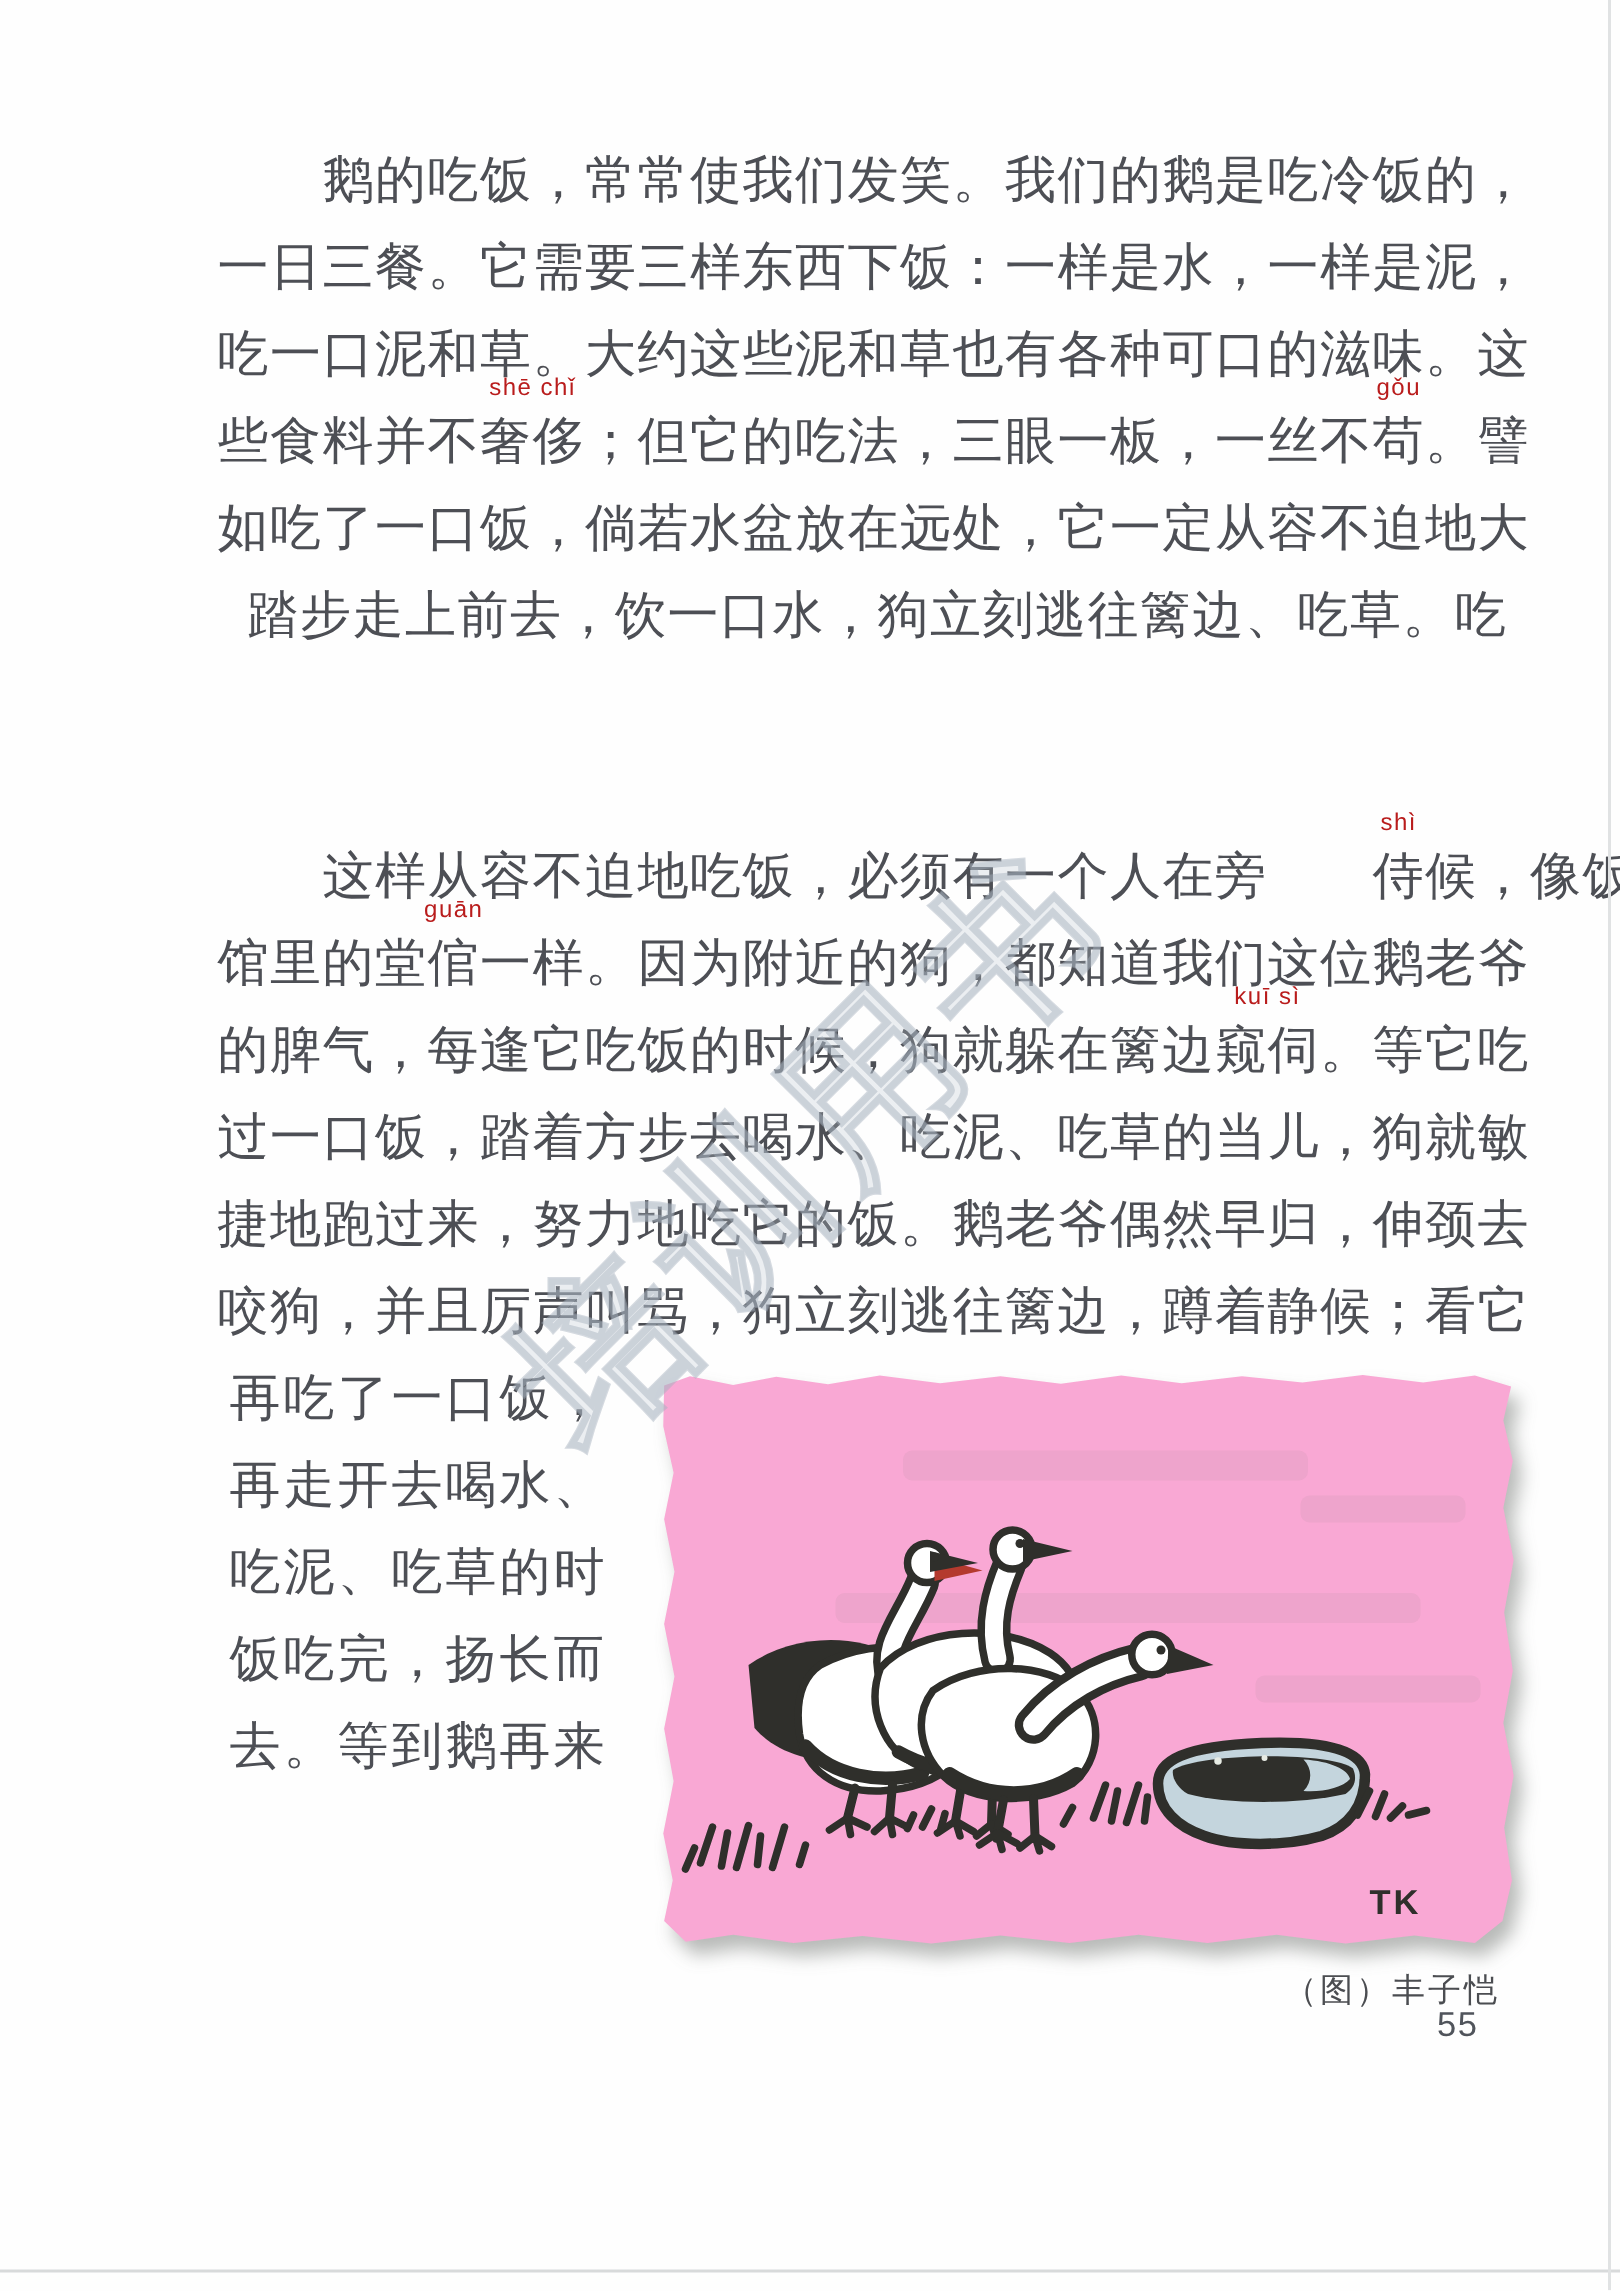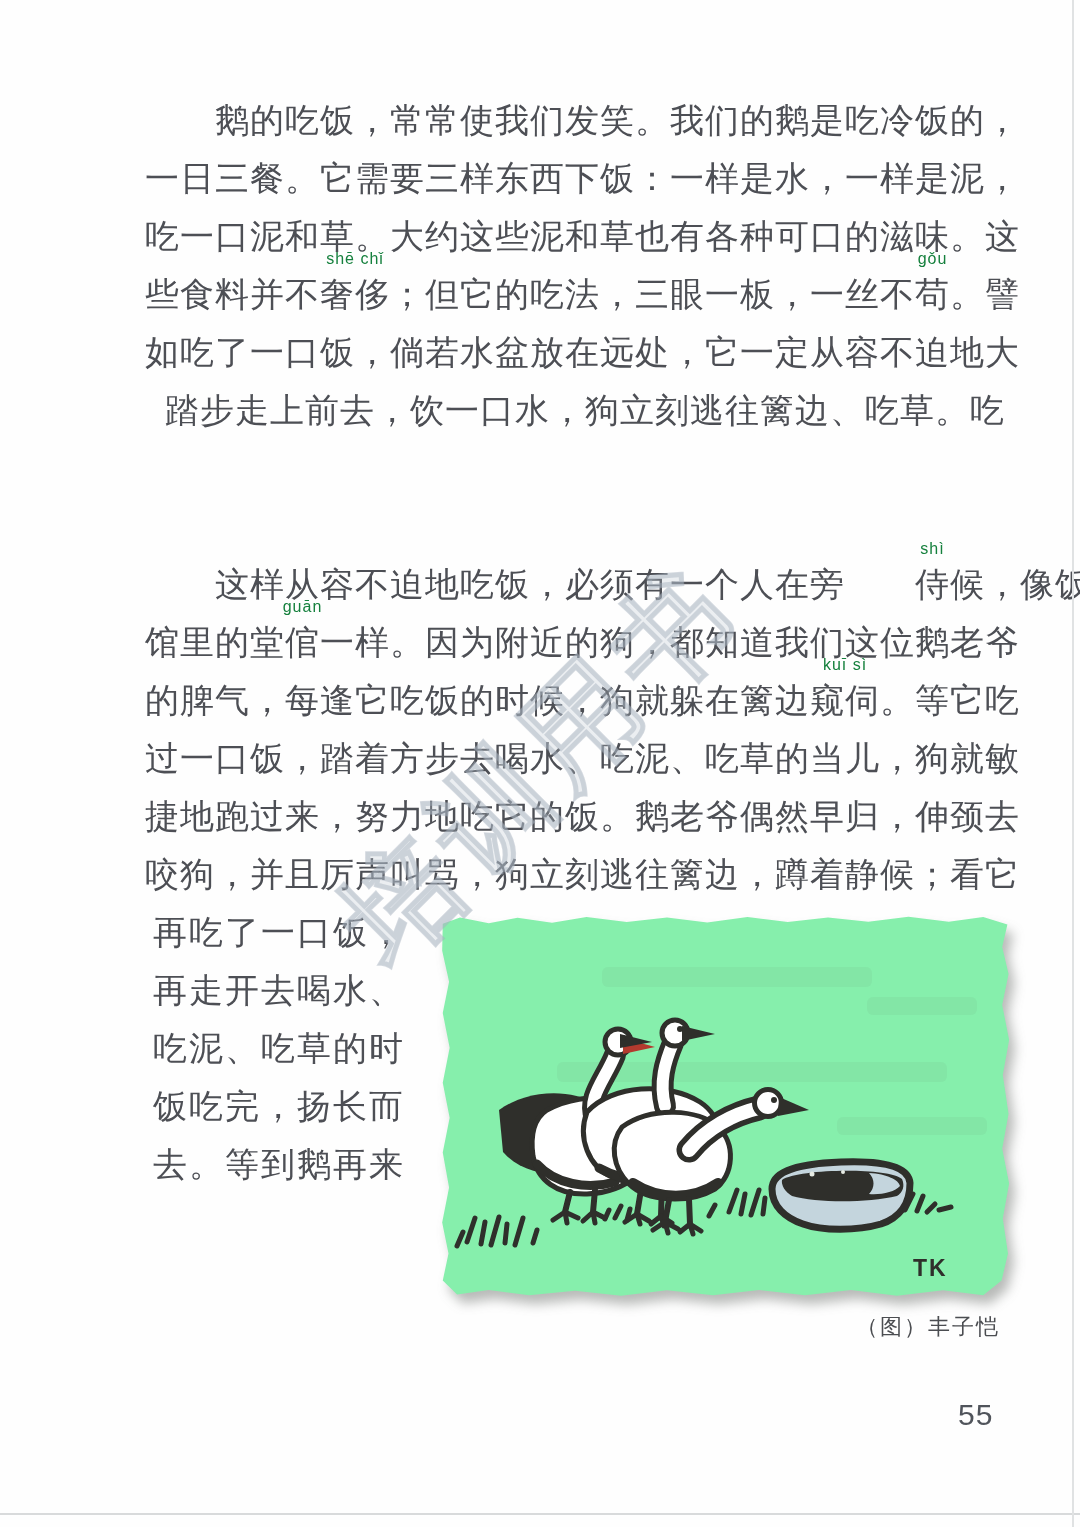--- a/index.html
+++ b/index.html
@@ -15,21 +15,21 @@
   .tline{
     height:58px;line-height:58px;font-size:34px;letter-spacing:1px;
     white-space:nowrap;color:#4d4f55;
   }
   .tline.indent{text-indent:70px;}
   .tblock-col .tline{letter-spacing:2px;}
   .anno{position:relative;display:inline-block;}
   .anno .py{
     position:absolute;top:-14px;left:50%;transform:translateX(-50%);
     font-family:"Liberation Sans","DejaVu Sans",sans-serif;
-    font-size:16px;line-height:14px;letter-spacing:1px;color:#15803d;white-space:nowrap;
+    font-size:16px;line-height:14px;letter-spacing:1px;color:#b91c1c;white-space:nowrap;
   }
   
   .watermark{
     position:absolute;left:310px;top:550px;width:460px;height:430px;
     display:flex;align-items:center;justify-content:center;
     pointer-events:none;z-index:6;
   }
   .watermark span{
     transform:rotate(-45deg);white-space:nowrap;
     font-size:116px;letter-spacing:10px;font-weight:bold;
@@ -53,21 +53,21 @@
       1% 95%, 2% 88%, 0.9% 80%, 2.1% 71%, 1% 62%, 2.2% 53%, 1% 44%, 2.2% 35%,
       1% 26%, 2.1% 18%, 0.9% 10%
     );
   }
   .illo svg{position:absolute;inset:0;}
   .caption{
     position:absolute;left:856px;top:1312px;font-size:22px;letter-spacing:2px;
     color:#4b4d51;z-index:4;
   }
   .pagenum{
-    position:absolute;left:958px;top:1398px;font-size:30px;color:#50545b;
+    position:absolute;left:958px;top:1336px;font-size:23px;color:#50545b;
     font-family:"Liberation Sans","DejaVu Sans",sans-serif;letter-spacing:1px;z-index:4;
   }
   
   .edge-bottom{position:absolute;left:0;top:1513px;width:1080px;height:2px;background:#d8dadb;}
   .edge-right{position:absolute;left:1072px;top:0;width:2px;height:1527px;background:#e0e2e3;}
 </style>
 </head>
 <body>
 
 <div class="page">
@@ -96,21 +96,21 @@
       <div class="tline">吃泥、吃草的时</div>
       <div class="tline">饭吃完，扬长而</div>
       <div class="tline">去。等到鹅再来</div>
     </div>
 
   <div class="watermark">
     <span>培训用书</span>
   </div>
 
   <div class="illo-wrap">
-    <div class="illo" style="background: #86efac;">
+    <div class="illo" style="background: #f9a8d4;">
       <svg viewBox="0 0 575 388" width="575" height="388">
 
         <g fill="rgba(95,110,100,0.07)">
           <rect x="165" y="55" width="270" height="20" rx="6"></rect>
           <rect x="430" y="85" width="110" height="18" rx="6"></rect>
           <rect x="120" y="150" width="390" height="20" rx="6"></rect>
           <rect x="400" y="205" width="150" height="18" rx="6"></rect>
         </g>
 
         <g stroke-linecap="round" stroke-linejoin="round">

